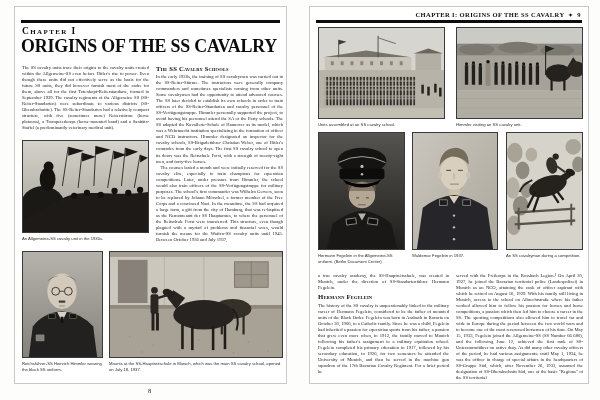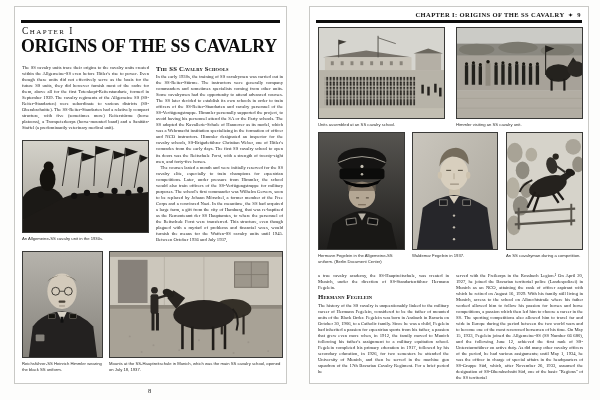--- a/index.html
+++ b/index.html
@@ -6,21 +6,21 @@
   #canvas { position:relative; width:600px; height:400px; background:#fdfdfc;
             font-family:"Liberation Serif", serif; overflow:hidden; color:#1b1b1b; }
 
   .page { position:absolute; background:#ffffff; border:1px solid #c9c9c6; }
   #left-page  { left:14px; top:6px; width:271px; height:376px; }
   #right-page { left:309px; top:6px; width:278px; height:376px; }
 
   .rule { position:absolute; background:#0d0d0d; height:2.5px; left:6px; right:6px; }
   #lp-rule { top:13px; } #rp-rule { top:13px; }
 
-  .chapter-label { position:absolute; left:7px; top:19px; font-weight:normal;
+  .chapter-label { position:absolute; left:7px; top:19px; font-weight:bold;
     font-variant:small-caps; font-size:9.5px; letter-spacing:1.4px; color:#101010; }
   .lp-title { position:absolute; left:6px; top:28px; font-weight:bold; font-size:19px;
     letter-spacing:-0.2px; white-space:nowrap; transform:scaleX(.94); transform-origin:0 0;
     color:#0c0c0c; }
 
   .textbox { position:absolute; overflow:hidden; }
   .shrink  { width:200%; transform:scale(.5); transform-origin:0 0; }
   .body-text { font-size:9.3px; line-height:1.3; text-align:justify; color:#1c1c1c; }
   .body-text p { margin:0; }
   .body-text p.indent { text-indent:9px; }

